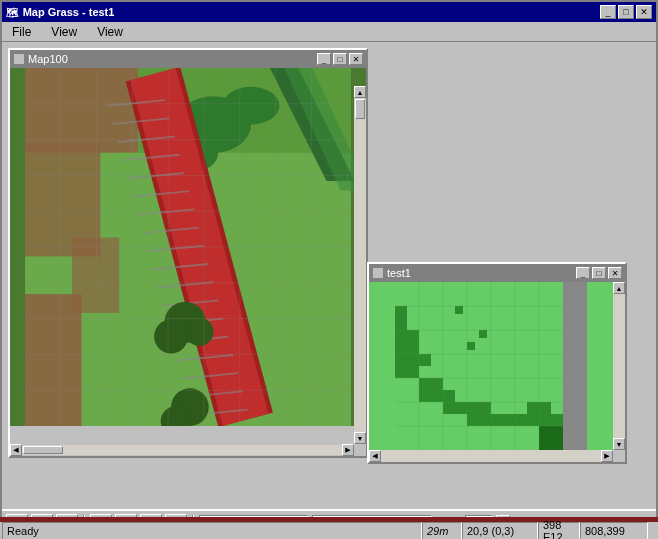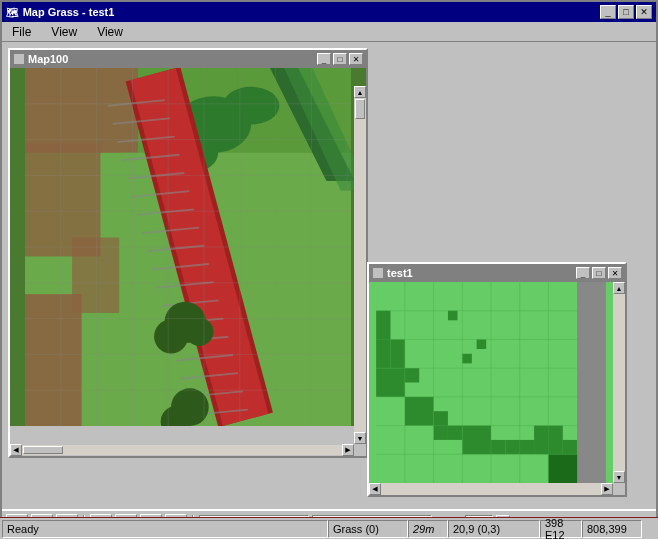--- a/index.html
+++ b/index.html
@@ -90,21 +90,20 @@
       align-items: center;
       justify-content: space-between;
       padding: 1px 3px;
       height: 18px;
       font-size: 11px;
     }
     .window-title-bar-left {
       display: flex;
       align-items: center;
       gap: 3px;
-      font-weight: bold;
     }
     .window-title-btn {
       background: #c0c0c0;
       border: 1px solid;
       border-color: #ffffff #808080 #808080 #ffffff;
       color: black;
       width: 14px;
       height: 12px;
       font-size: 8px;
       display: flex;
@@ -175,21 +174,21 @@
       width: 10px;
       margin: 1px;
     }
 
     
     .test1-window {
       position: absolute;
       top: 220px;
       left: 365px;
       width: 260px;
-      height: 235px;
+      height: 202px;
       background: #c0c0c0;
       border: 2px solid;
       border-color: #ffffff #808080 #808080 #ffffff;
     }
 
     
     .toolbar {
       position: absolute;
       bottom: 22px;
       left: 0;
@@ -252,21 +251,21 @@
     }
 
     
     .status-bar {
       position: absolute;
       bottom: 0;
       left: 0;
       right: 0;
       height: 22px;
       background: #c0c0c0;
-      border-top: 1px solid #7f1d1d;
+      border-top: 5px solid #7f1d1d;
       display: flex;
       align-items: center;
     }
     .status-segment {
       border: 1px solid;
       border-color: #808080 #ffffff #ffffff #808080;
       height: 18px;
       display: flex;
       align-items: center;
       padding: 0 4px;
@@ -554,28 +553,25 @@
   <div class="toolbar-spinner">
     <div class="spin-btn">▲</div>
     <div class="spin-btn">▼</div>
   </div>
 </div>
 
 <div class="status-bar">
   <div class="status-segment status-segment-first">
     <span>Ready</span>
   </div>
-  <div class="status-segment" style="width:80px;">
-    <span>Grass (0)</span>
-  </div>
   <div class="status-segment" style="width:40px;font-style:italic;">
     <span>29m</span>
   </div>
-  <div class="status-segment" style="width:92px;">
+  <div class="status-segment" style="width:76px;">
     <span>20,9 (0,3)</span>
   </div>
   <div class="status-segment" style="width:42px;">
     <span>398 E12</span>
   </div>
-  <div class="status-segment" style="width:60px; margin-right:16px;">
+  <div class="status-segment" style="width:68px; margin-right:10px;">
     <span>808,399</span>
   </div>
 </div>
 
 </body></html>

